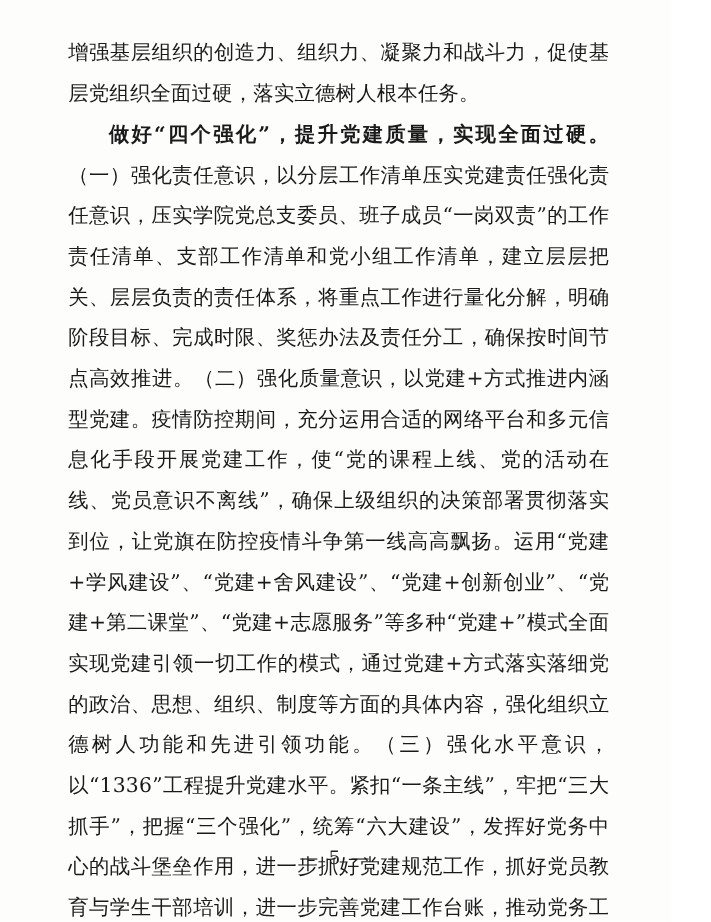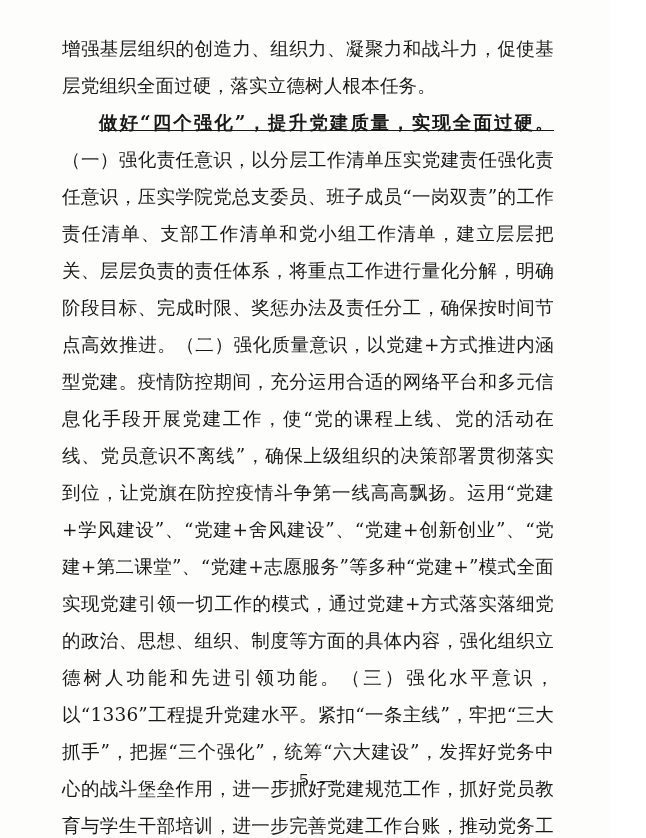--- a/index.html
+++ b/index.html
@@ -32,21 +32,20 @@
   .para {
     margin: 0 0 0 0;
     text-indent: 0;
   }
   .para-indent {
     text-indent: 37px;
   }
   .bold-lead {
     font-weight: bold;
     letter-spacing: 0.5px;
-    text-decoration: underline;
   }
   .page-number {
     position: absolute;
     left: 0;
     right: 0;
     bottom: 48px;
     text-align: center;
     font-size: 17px;
     color: #1f1f1f;
     font-family: "DejaVu Serif", "Liberation Serif", serif;

